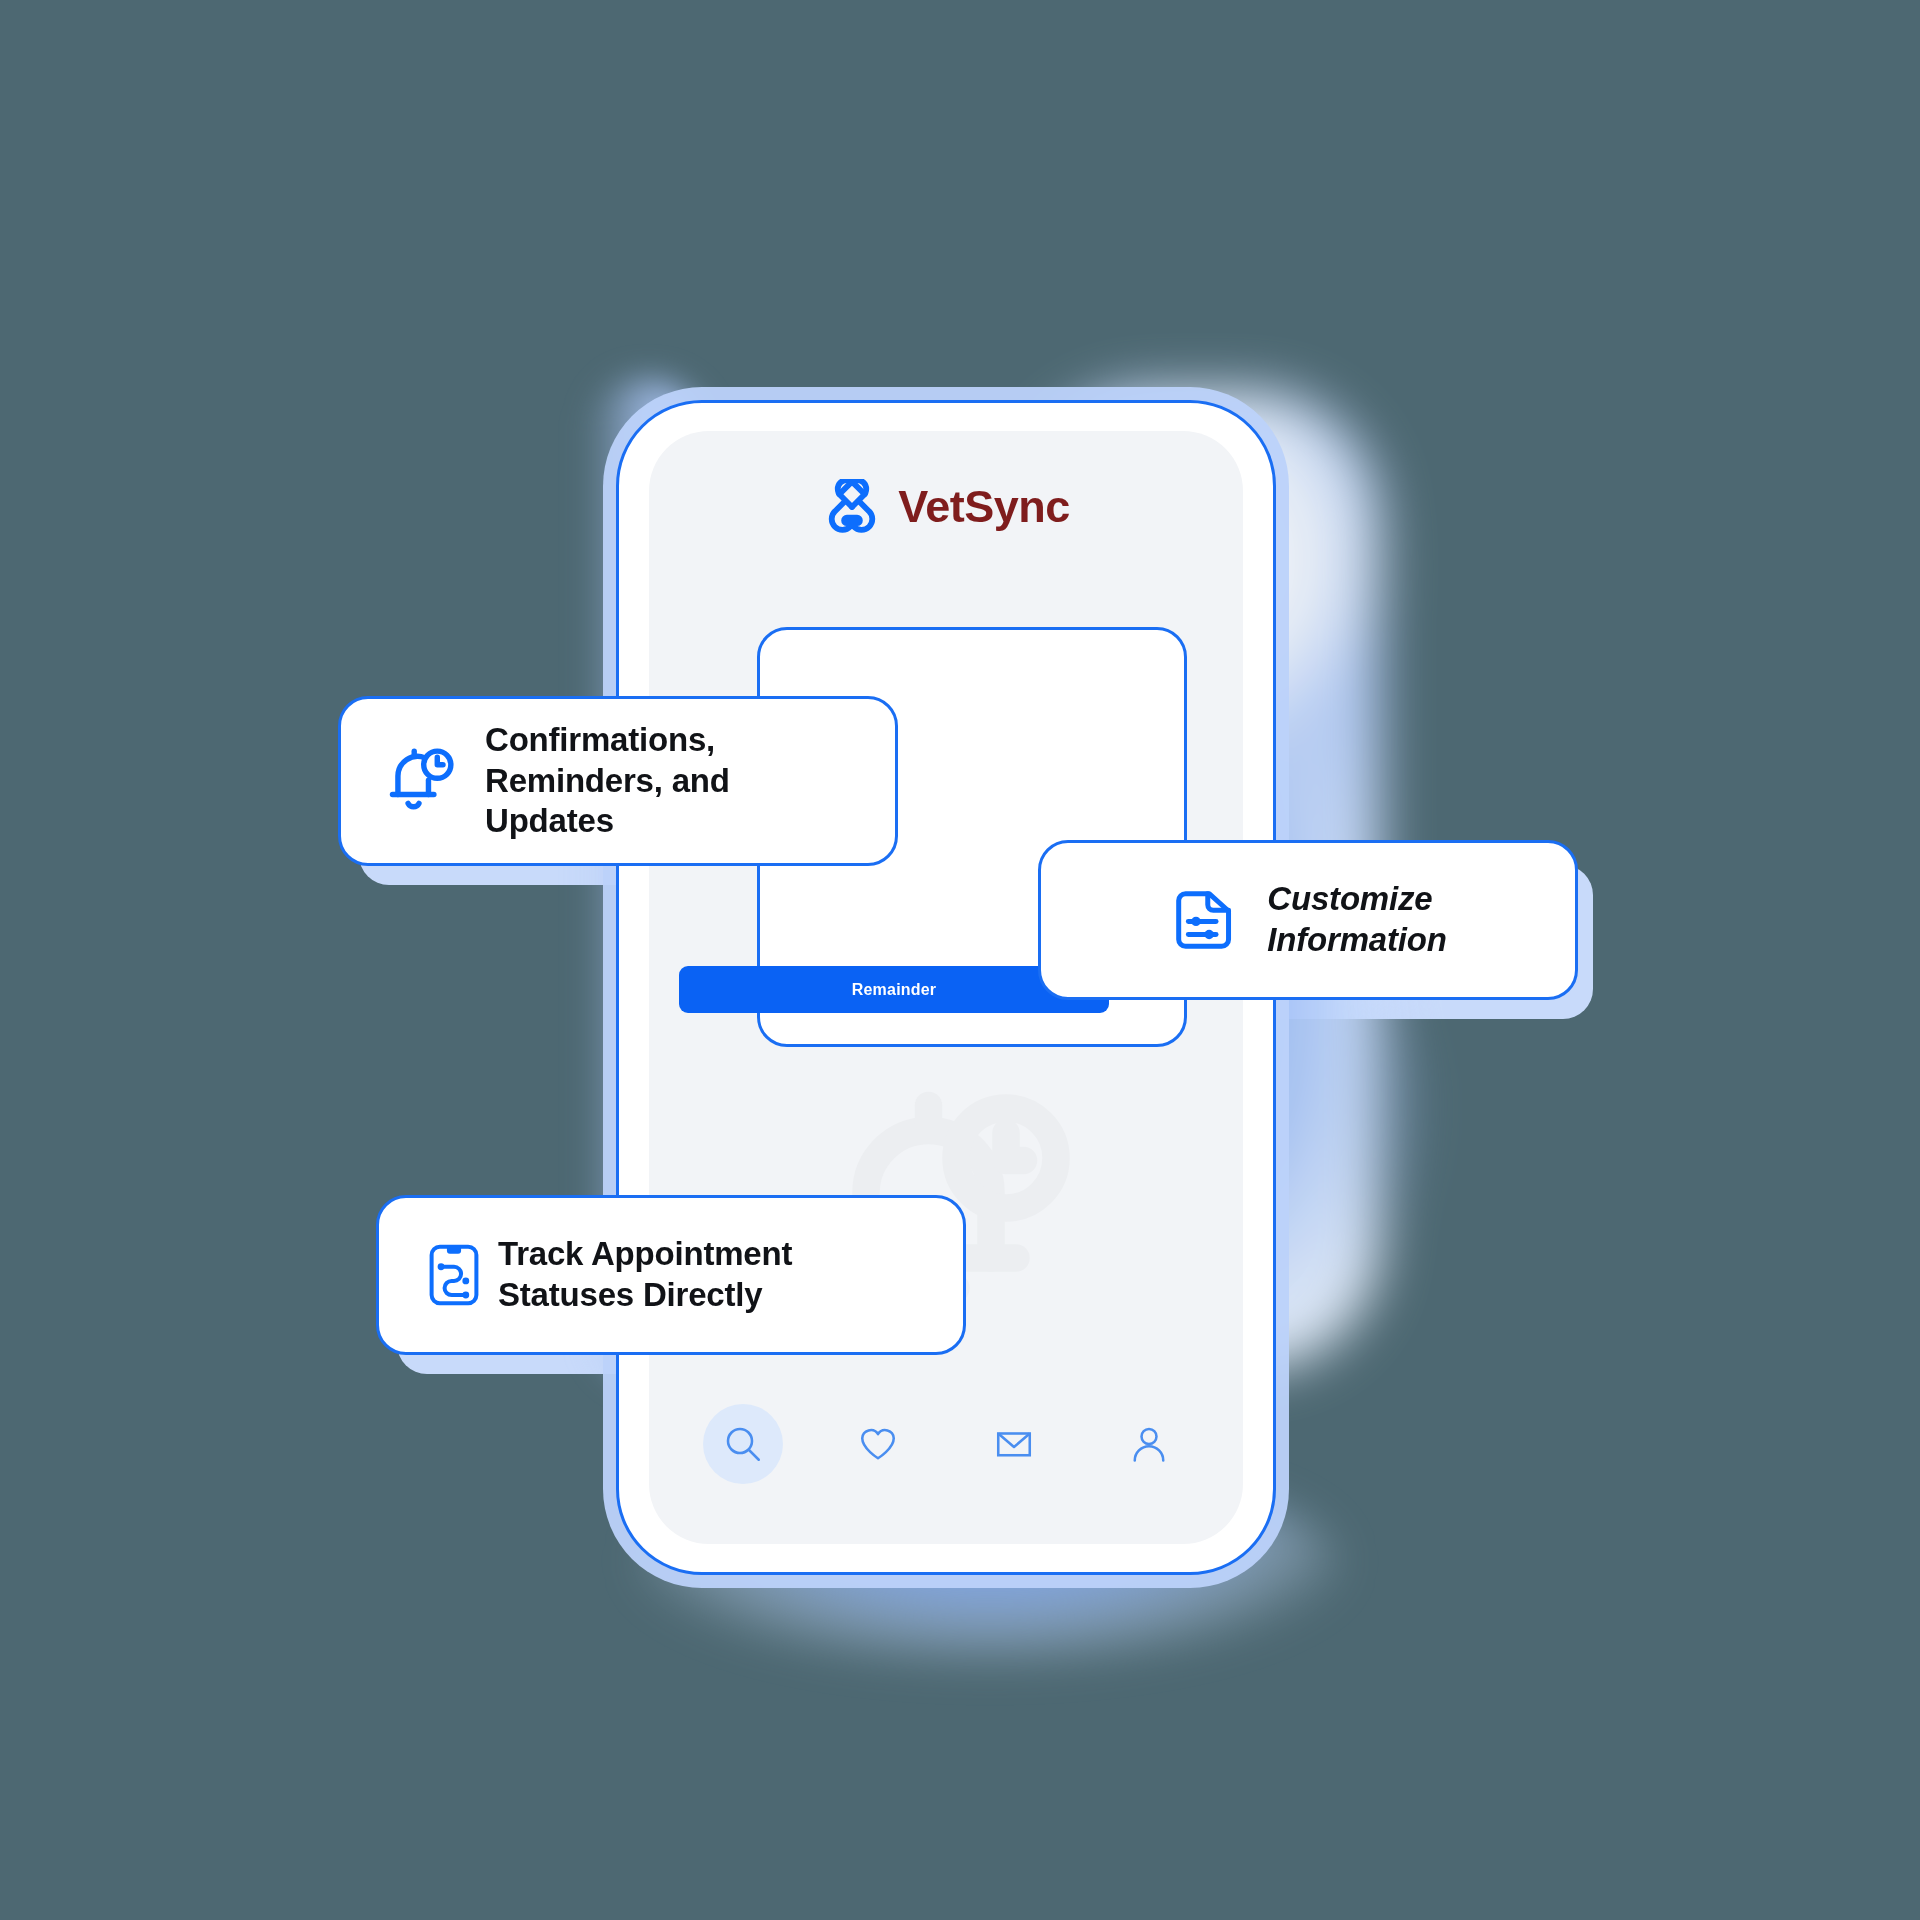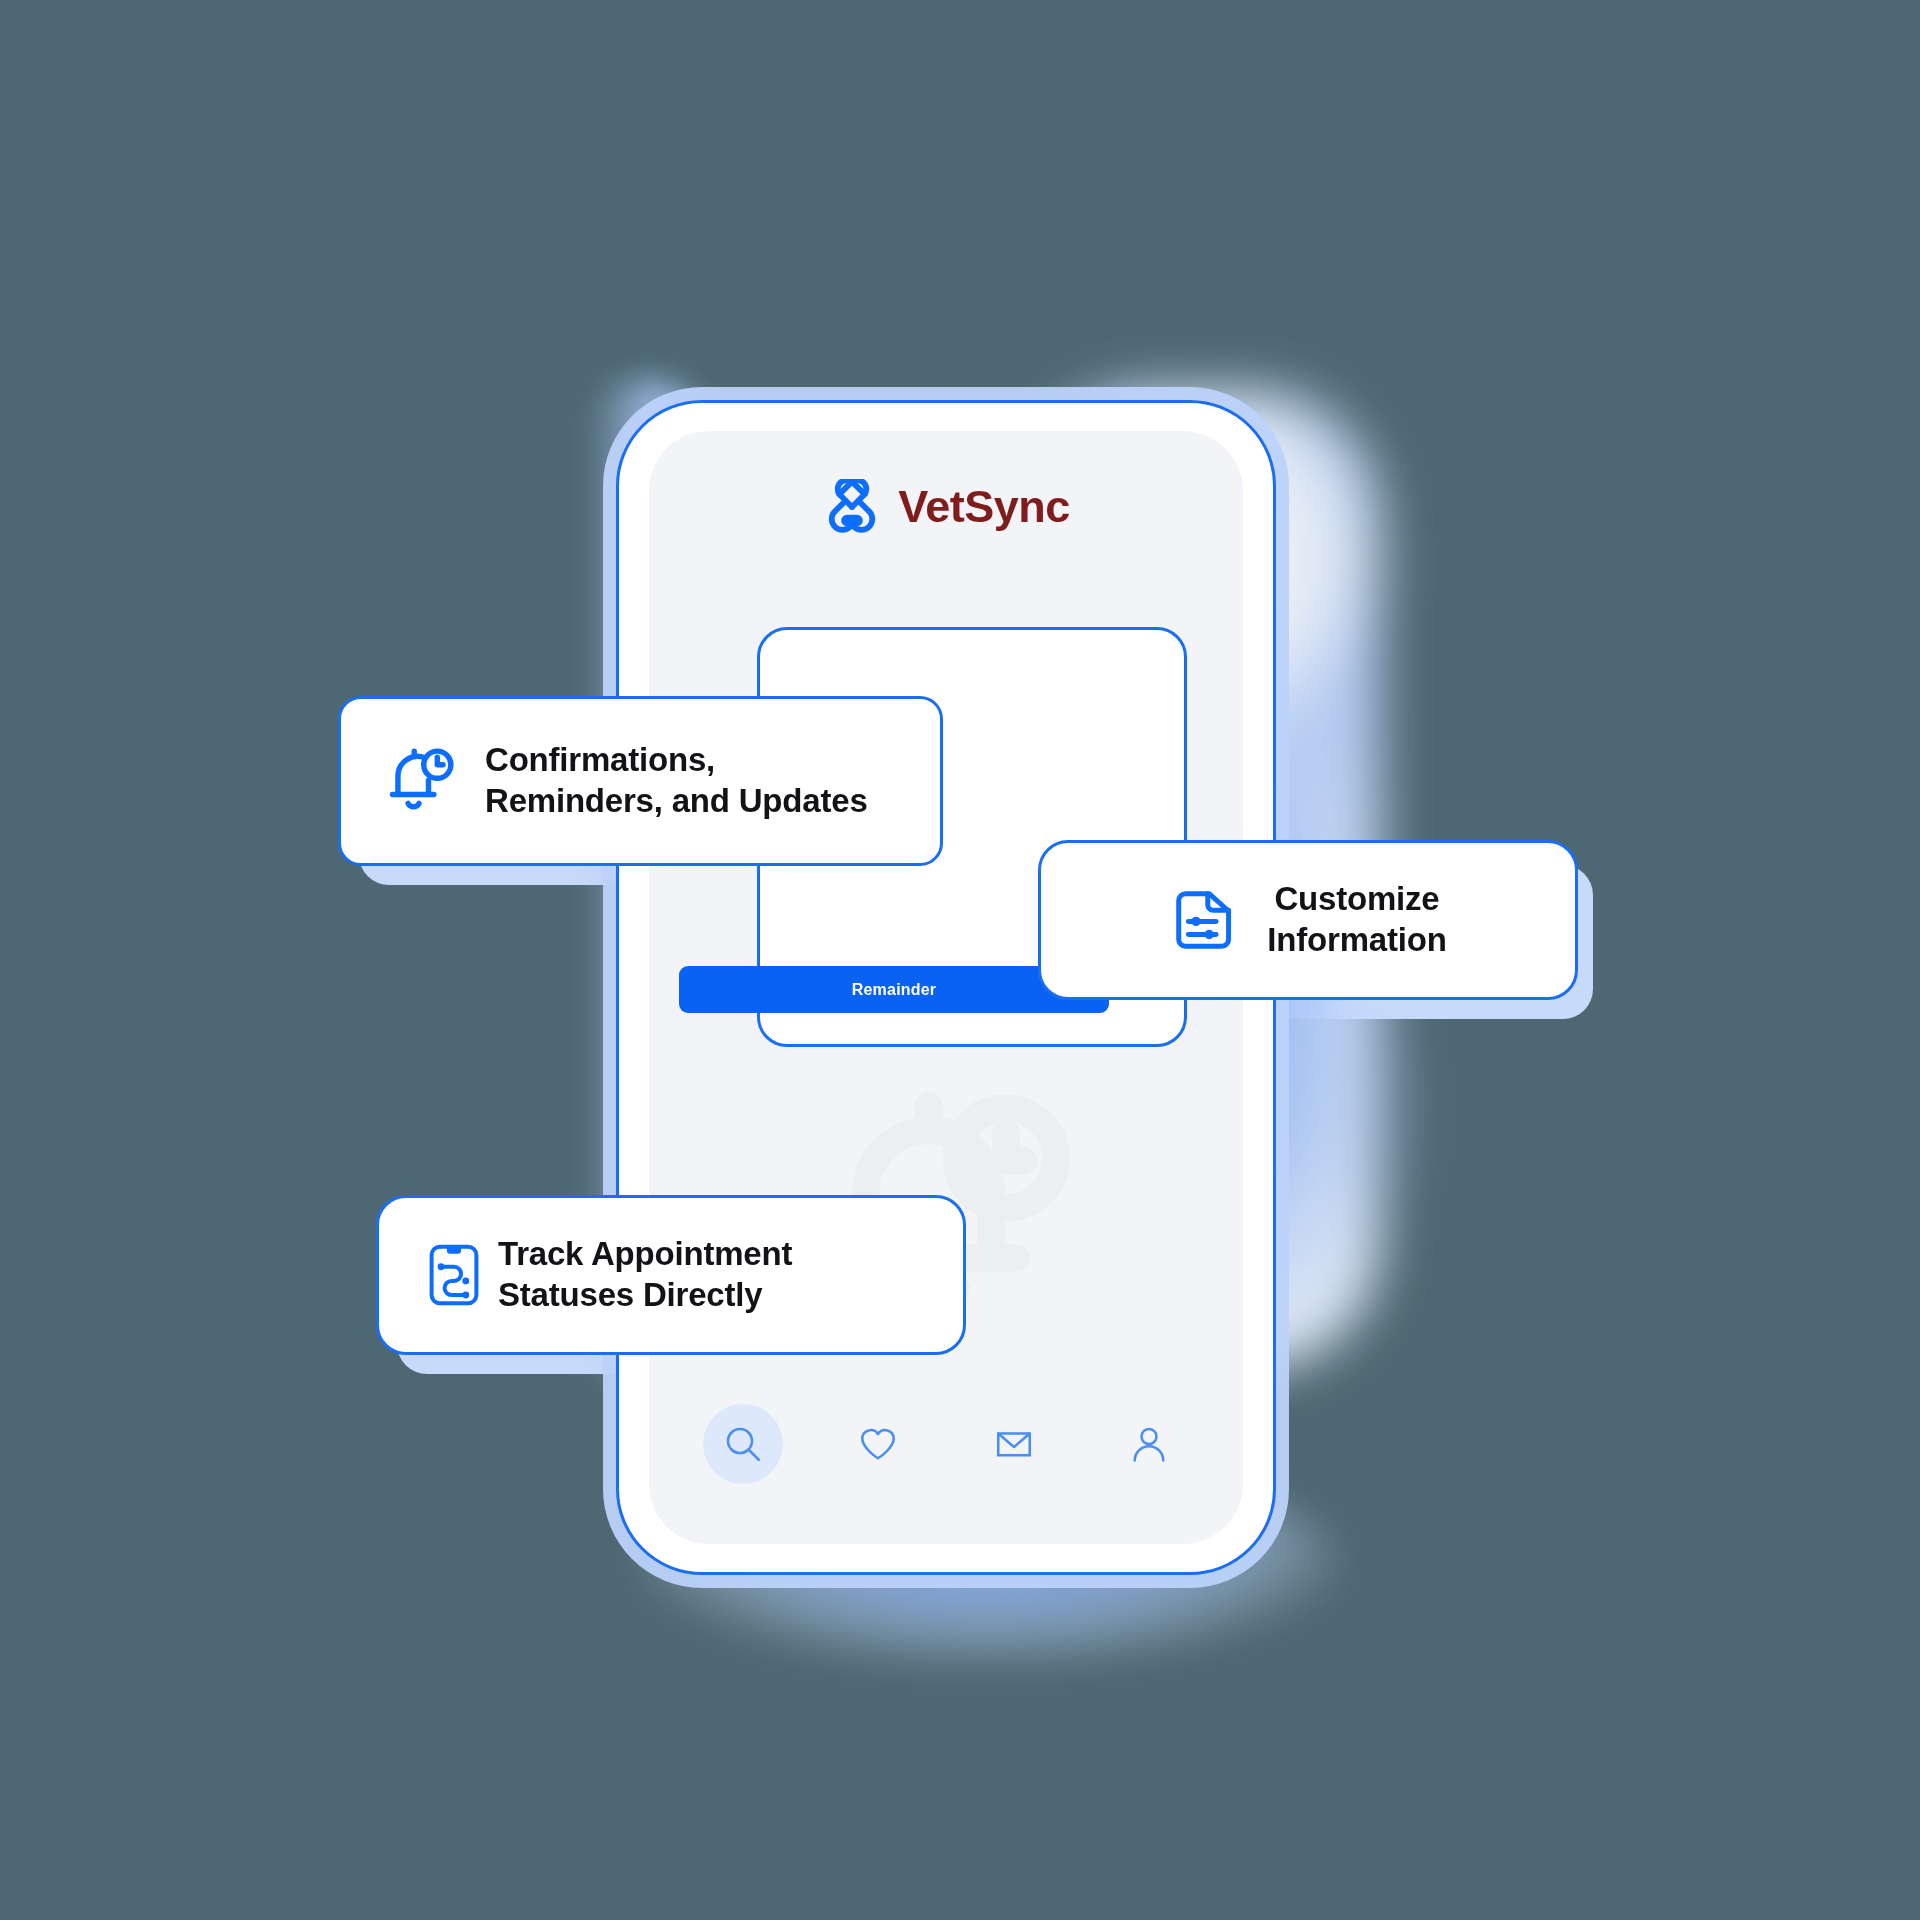--- a/index.html
+++ b/index.html
@@ -226,32 +226,31 @@
     color: #111317;
     line-height: 1.24;
     letter-spacing: -0.2px;
     white-space: pre-line;
   }
   .callout-icon { flex: 0 0 auto; display: block; }
 
   #callout-confirmations {
     left: 338px;
     top: 696px;
-    width: 605px;
+    width: 560px;
     height: 170px;
-    border-radius: 23px;
   }
   #callout-customize {
     left: 1038px;
     top: 840px;
     width: 540px;
     height: 160px;
     justify-content: center;
   }
-  #callout-customize .callout-label { text-align: center; }
+  #callout-customize .callout-label { text-align: left; font-style: italic; }
   #callout-track {
     left: 376px;
     top: 1195px;
     width: 590px;
     height: 160px;
     gap: 11px;
   }
 </style>
 </head>
 <body>

